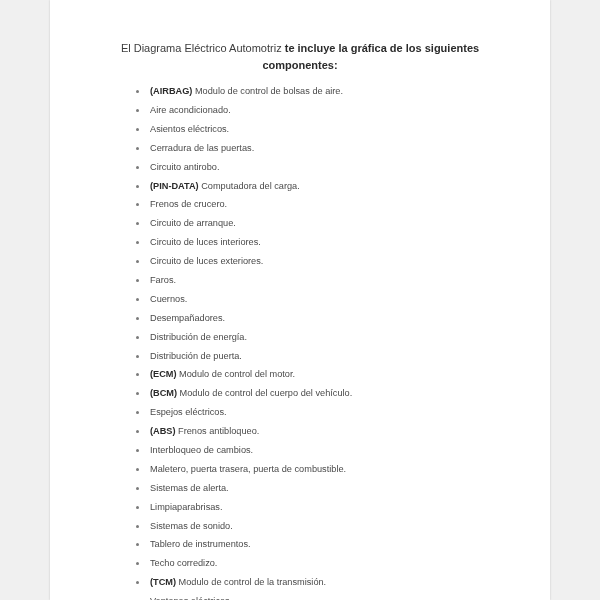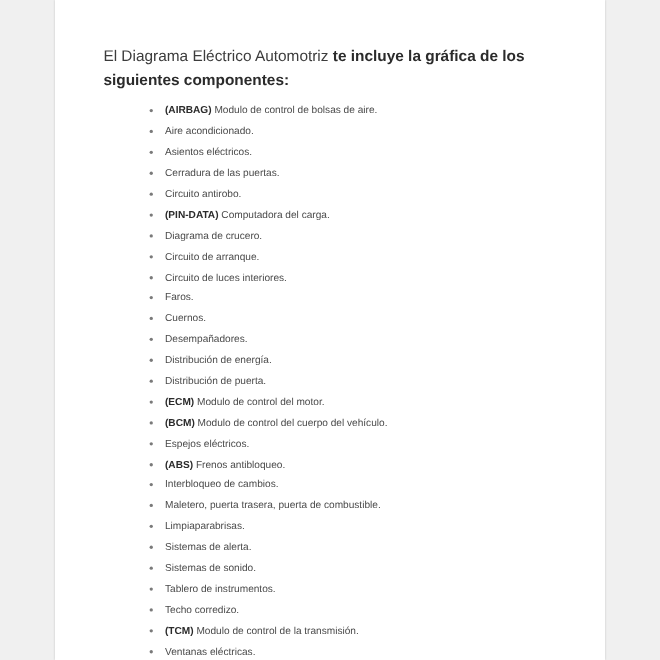--- a/index.html
+++ b/index.html
@@ -19,24 +19,24 @@
     top: 0;
     width: 500px;
     height: 600px;
     background: #ffffff;
     box-shadow: 0 0 2px rgba(0,0,0,0.18);
   }
   .content {
     padding: 40px 38px 0 38px;
   }
   .heading {
-    font-size: 14px;
+    font-size: 11px;
     line-height: 1.55;
     color: #3c3c3c;
-    text-align: left;
+    text-align: center;
     margin: 0 0 12px 0;
     padding: 0 6px;
   }
   .heading .strong {
     font-weight: bold;
     color: #2b2b2b;
   }
   ul.components {
     list-style: none;
     margin: 0;
@@ -76,36 +76,37 @@
       <span>El Diagrama Eléctrico Automotriz </span><span class="strong">te incluye la gráfica de los siguientes componentes:</span>
     </p>
 
     <ul class="components">
       <li><b>(AIRBAG)</b><span> Modulo de control de bolsas de aire.</span></li>
       <li><b></b><span>Aire acondicionado.</span></li>
       <li><b></b><span>Asientos eléctricos.</span></li>
       <li><b></b><span>Cerradura de las puertas.</span></li>
       <li><b></b><span>Circuito antirobo.</span></li>
       <li><b>(PIN-DATA)</b><span> Computadora del carga.</span></li>
-      <li><b></b><span>Diagrama de crucero.</span></li>
+      <li><b></b><span>Frenos de crucero.</span></li>
       <li><b></b><span>Circuito de arranque.</span></li>
       <li><b></b><span>Circuito de luces interiores.</span></li>
+      <li><b></b><span>Circuito de luces exteriores.</span></li>
       <li><b></b><span>Faros.</span></li>
       <li><b></b><span>Cuernos.</span></li>
       <li><b></b><span>Desempañadores.</span></li>
       <li><b></b><span>Distribución de energía.</span></li>
       <li><b></b><span>Distribución de puerta.</span></li>
       <li><b>(ECM)</b><span> Modulo de control del motor.</span></li>
       <li><b>(BCM)</b><span> Modulo de control del cuerpo del vehículo.</span></li>
       <li><b></b><span>Espejos eléctricos.</span></li>
       <li><b>(ABS)</b><span> Frenos antibloqueo.</span></li>
       <li><b></b><span>Interbloqueo de cambios.</span></li>
       <li><b></b><span>Maletero, puerta trasera, puerta de combustible.</span></li>
+      <li><b></b><span>Sistemas de alerta.</span></li>
       <li><b></b><span>Limpiaparabrisas.</span></li>
-      <li><b></b><span>Sistemas de alerta.</span></li>
       <li><b></b><span>Sistemas de sonido.</span></li>
       <li><b></b><span>Tablero de instrumentos.</span></li>
       <li><b></b><span>Techo corredizo.</span></li>
       <li><b>(TCM)</b><span> Modulo de control de la transmisión.</span></li>
       <li><b></b><span>Ventanas eléctricas.</span></li>
 
     </ul>
 
   </div>
 </div>

